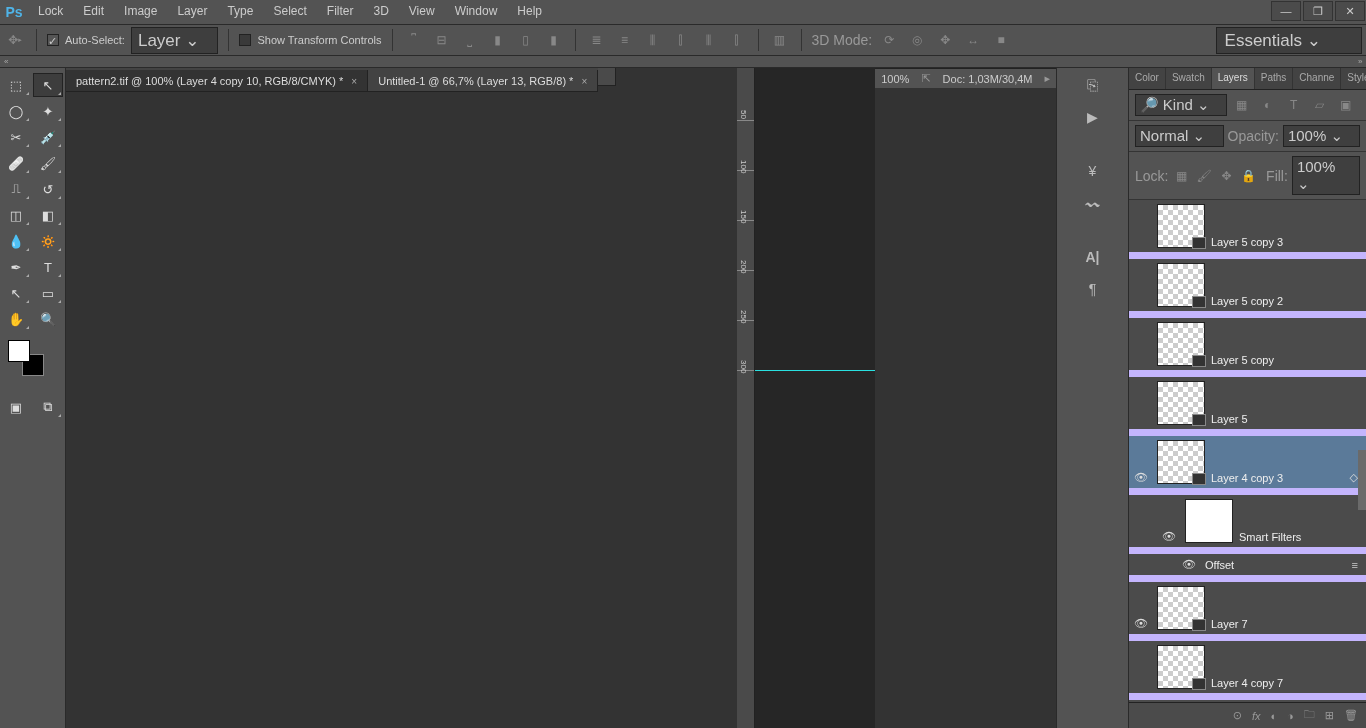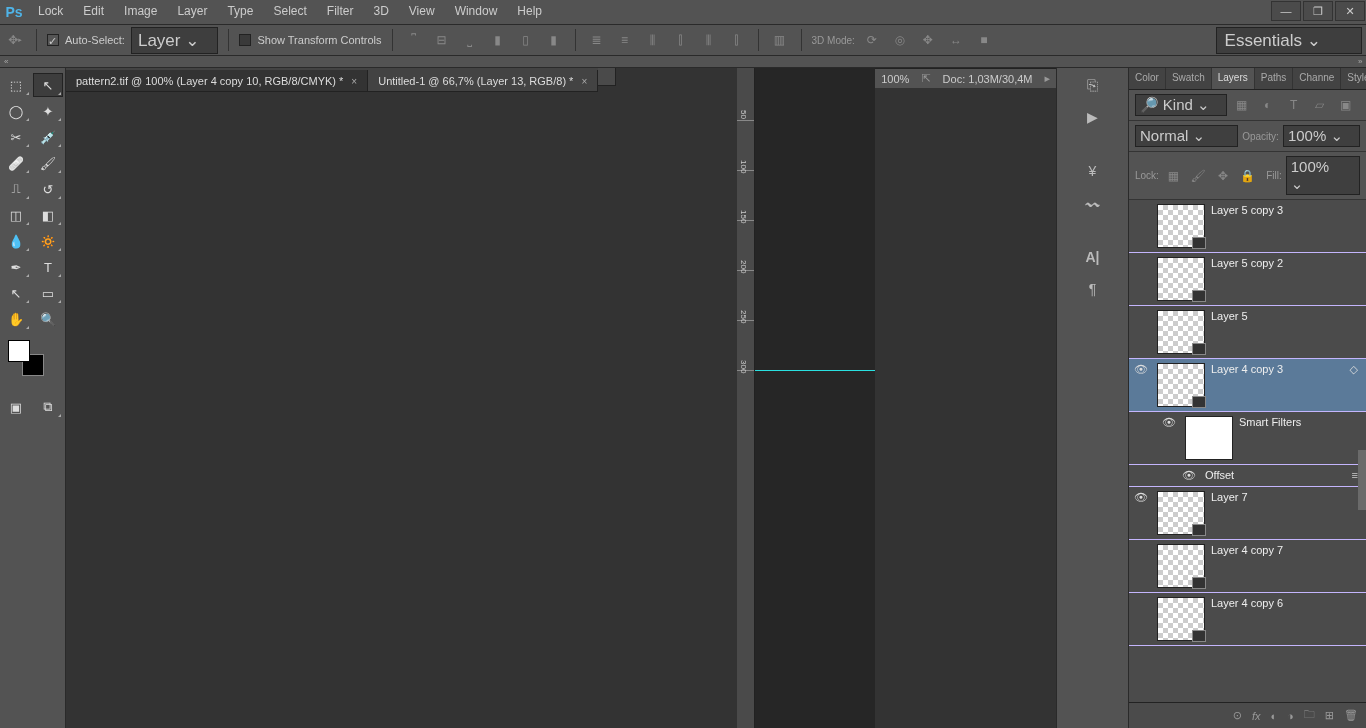--- a/index.html
+++ b/index.html
@@ -41,23 +41,23 @@
   .statusbar{height:20px;background:#535353;border-top:1px solid #222;display:flex;align-items:center;padding:0 6px;gap:12px;font-size:11px;}
   .right-dock{ width:72px; background:#535353;border-left:1px solid #2a2a2a;display:flex;flex-direction:column;align-items:center;padding-top:6px;gap:10px;}
   .dock-icon{width:26px;height:22px;display:flex;align-items:center;justify-content:center;color:#bbb;font-size:14px;}
   .panel-area{ width:238px; background:#535353;border-left:1px solid #2a2a2a; display:flex;flex-direction:column;}
   .panel-tabs{height:22px;background:#434343;display:flex;border-bottom:1px solid #222;}
   .ptab{padding:4px 6px;font-size:10px;color:#aaa;border-right:1px solid #333;}
   .ptab.active{background:#535353;color:#ddd;}
   .panel-body{flex:1;display:flex;flex-direction:column;overflow:hidden;}
   .filter-row{display:flex;align-items:center;gap:4px;padding:4px 6px;border-bottom:1px solid #343434;}
   .select{background:#3f3f3f;border:1px solid #222;color:#ccc;font-size:15px;padding:1px 16px 1px 4px;position:relative;}
-  .label{font-size:10px;color:#999;}
+  .label{font-size:14px;color:#999;}
   .layers-list{flex:1;overflow-y:hidden;position:relative;background:#4b4b4b;}
-  .layer-row{display:flex;align-items:flex-start;border-bottom:1px solid #c4b5fd;min-height:50px;padding:4px 2px;}
+  .layer-row{display:flex;align-items:flex-end;border-bottom:7px solid #c4b5fd;min-height:50px;padding:4px 2px;}
   .layer-row.sel{background:#5b7a99;}
   .eye{width:20px;display:flex;justify-content:center;color:#ddd;font-size:11px;}
   .thumb{width:48px;height:44px;border:1px solid #222;background:#fff;margin:0 6px;position:relative;flex-shrink:0;
     background-image:repeating-conic-gradient(#ccc 0% 25%, #fff 0% 50%);background-size:10px 10px;}
   .thumb.smart::after{content:"";position:absolute;right:-2px;bottom:-2px;width:12px;height:10px;background:#333;border:1px solid #888;}
   .thumb.white{background:#fff;background-image:none;}
   .layer-name{font-size:11px;color:#eee;}
   .panel-footer{height:26px;background:#4b4b4b;border-top:1px solid #222;display:flex;align-items:center;justify-content:flex-end;gap:10px;padding:0 8px;color:#999;}
   .opt-select{background:#3e3e3e;border:1px solid #222;padding:2px 18px 2px 6px;color:#ccc;font-size:17px;}
   .opt-check{width:12px;height:12px;border:1px solid #222;background:#3a3a3a;display:inline-block;vertical-align:middle;}
@@ -325,20 +325,25 @@
             <span class="layer-name">Layer 5 copy 3</span>
           </div>
           <div class="layer-row">
             <div class="eye"></div>
             <div class="thumb smart"></div>
             <span class="layer-name">Layer 5 copy 2</span>
           </div>
           <div class="layer-row">
             <div class="eye"></div>
             <div class="thumb smart"></div>
+            <span class="layer-name">Layer 5 copy</span>
+          </div>
+          <div class="layer-row">
+            <div class="eye"></div>
+            <div class="thumb smart"></div>
             <span class="layer-name">Layer 5</span>
           </div>
           <div class="layer-row sel">
             <div class="eye">👁</div>
             <div class="thumb smart"></div>
             <span class="layer-name">Layer 4 copy 3</span>
             <span style="margin-left:auto;margin-right:6px;color:#ddd">◇</span>
           </div>
           <div class="layer-row">
             <div style="width:28px"></div>

